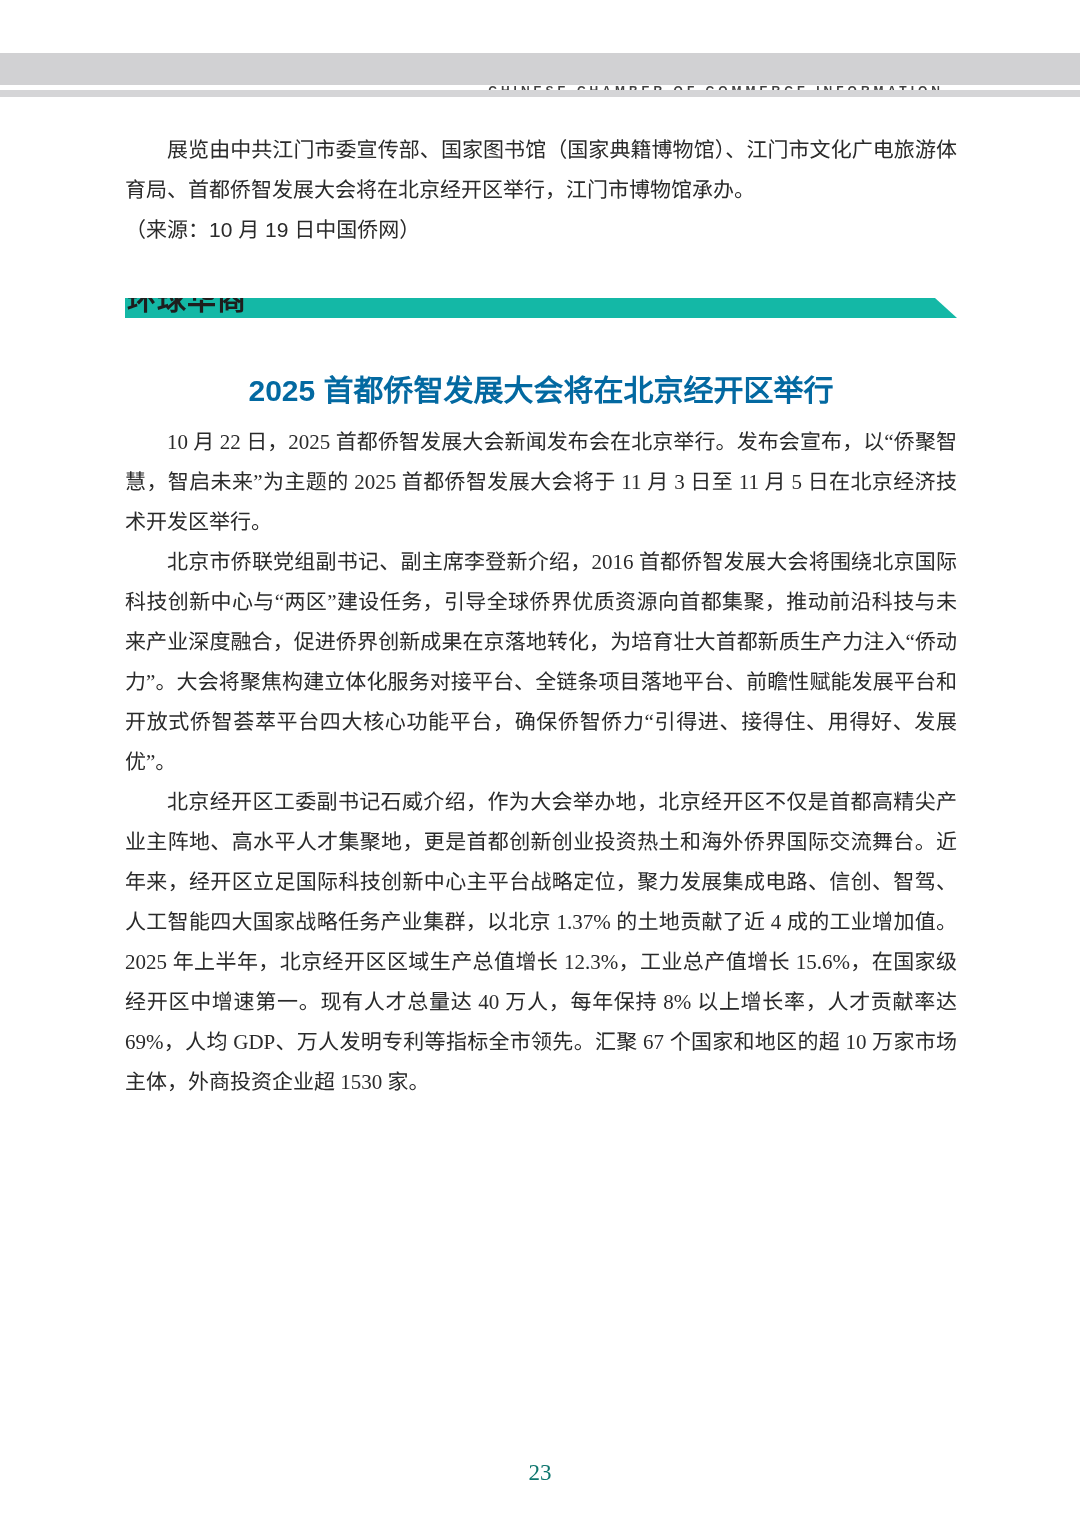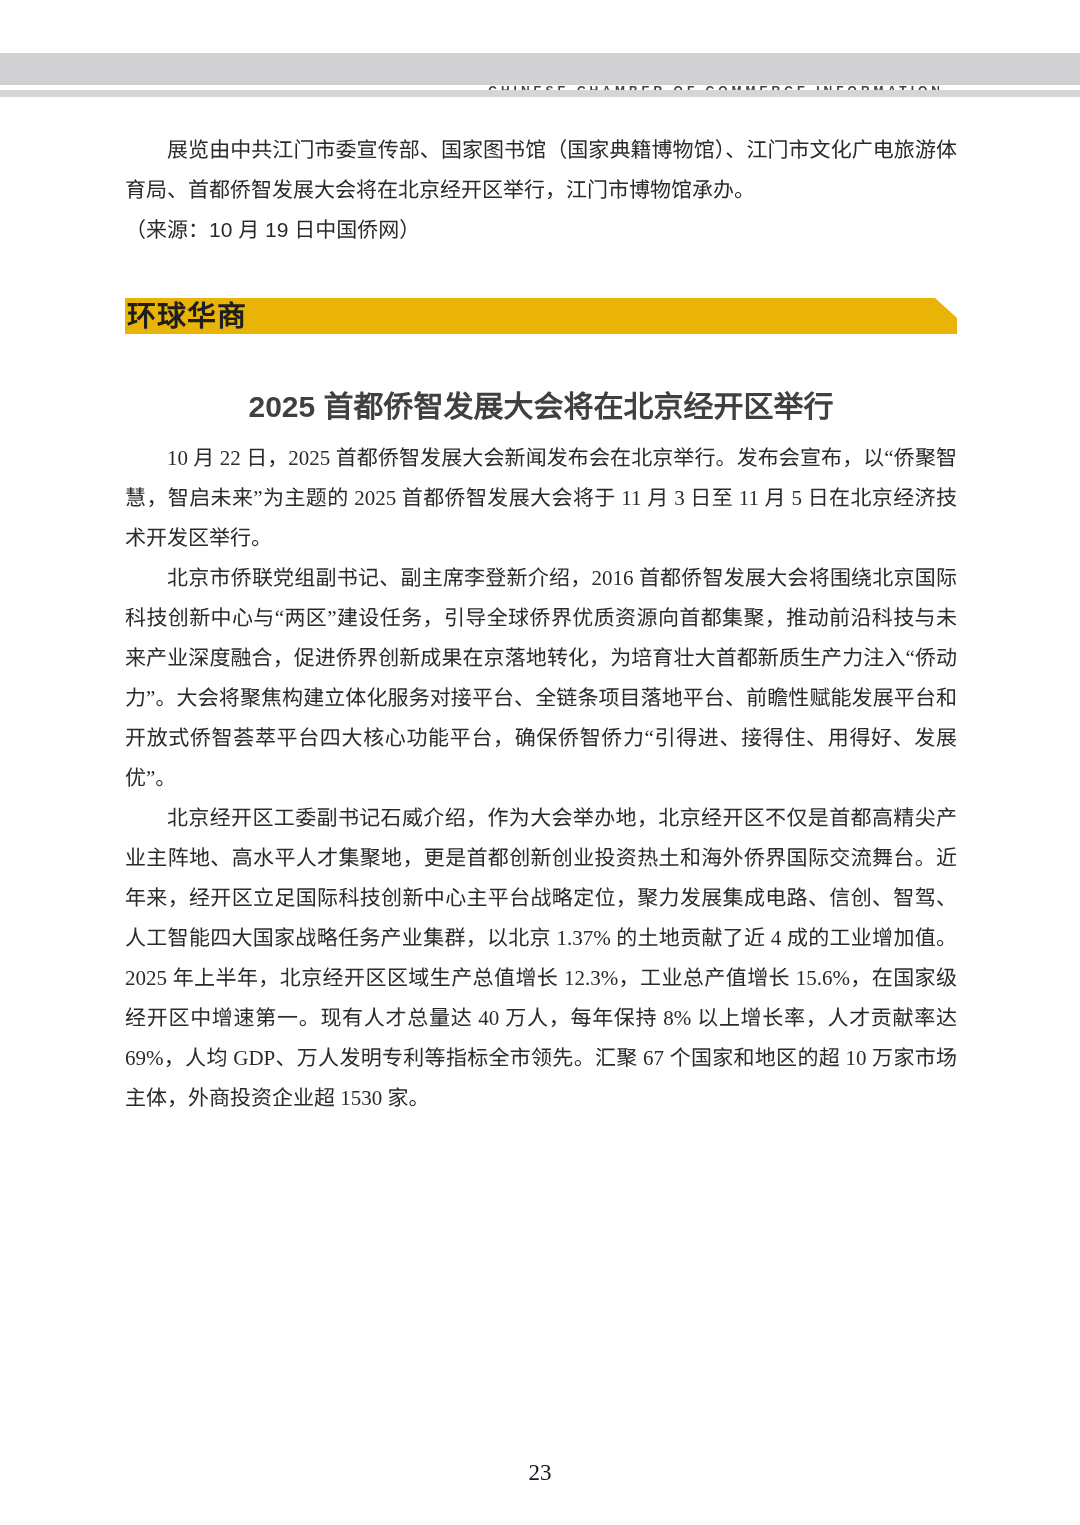--- a/index.html
+++ b/index.html
@@ -61,59 +61,59 @@
     margin: 0;
     text-indent: 2em;
   }
   .source-line {
     margin: 0;
     text-align: left;
   }
   
   .section-banner {
     margin-top: 48px;
-    height: 36px;
-    background: #eab308;
+    height: 20px;
+    background: #14b8a6;
     clip-path: polygon(0 0, calc(100% - 22px) 0, 100% 20px, 100% 100%, 0 100%);
     display: flex;
-    align-items: flex-start;
+    align-items: flex-end;
   }
   .section-banner-text {
     font-family: "Liberation Serif", serif;
     font-size: 29px;
     font-weight: 600;
     color: #1e1e1e;
     line-height: 36px;
     padding-left: 2px;
     letter-spacing: 1px;
   }
   
   .article-title {
     margin: 52px 0 0 0;
     font-size: 30px;
     font-weight: bold;
     line-height: 42px;
     text-align: center;
     text-indent: 0;
-    color: #404040;
+    color: #0369a1;
   }
   .article-body {
     margin-top: 10px;
     font-family: Liberation Serif, serif;
   }
   
   .page-number {
     position: absolute;
     top: 1460px;
     left: 0;
     width: 100%;
     text-align: center;
     font-family: "Liberation Serif", serif;
     font-size: 23px;
-    color: #0f172a;
+    color: #0f766e;
   }
 </style>
 </head>
 <body>
 
 <div class="page">
 
   <div class="header-bar-main">
     <span class="header-bar-text">CHINESE CHAMBER OF COMMERCE INFORMATION</span>
   </div>

